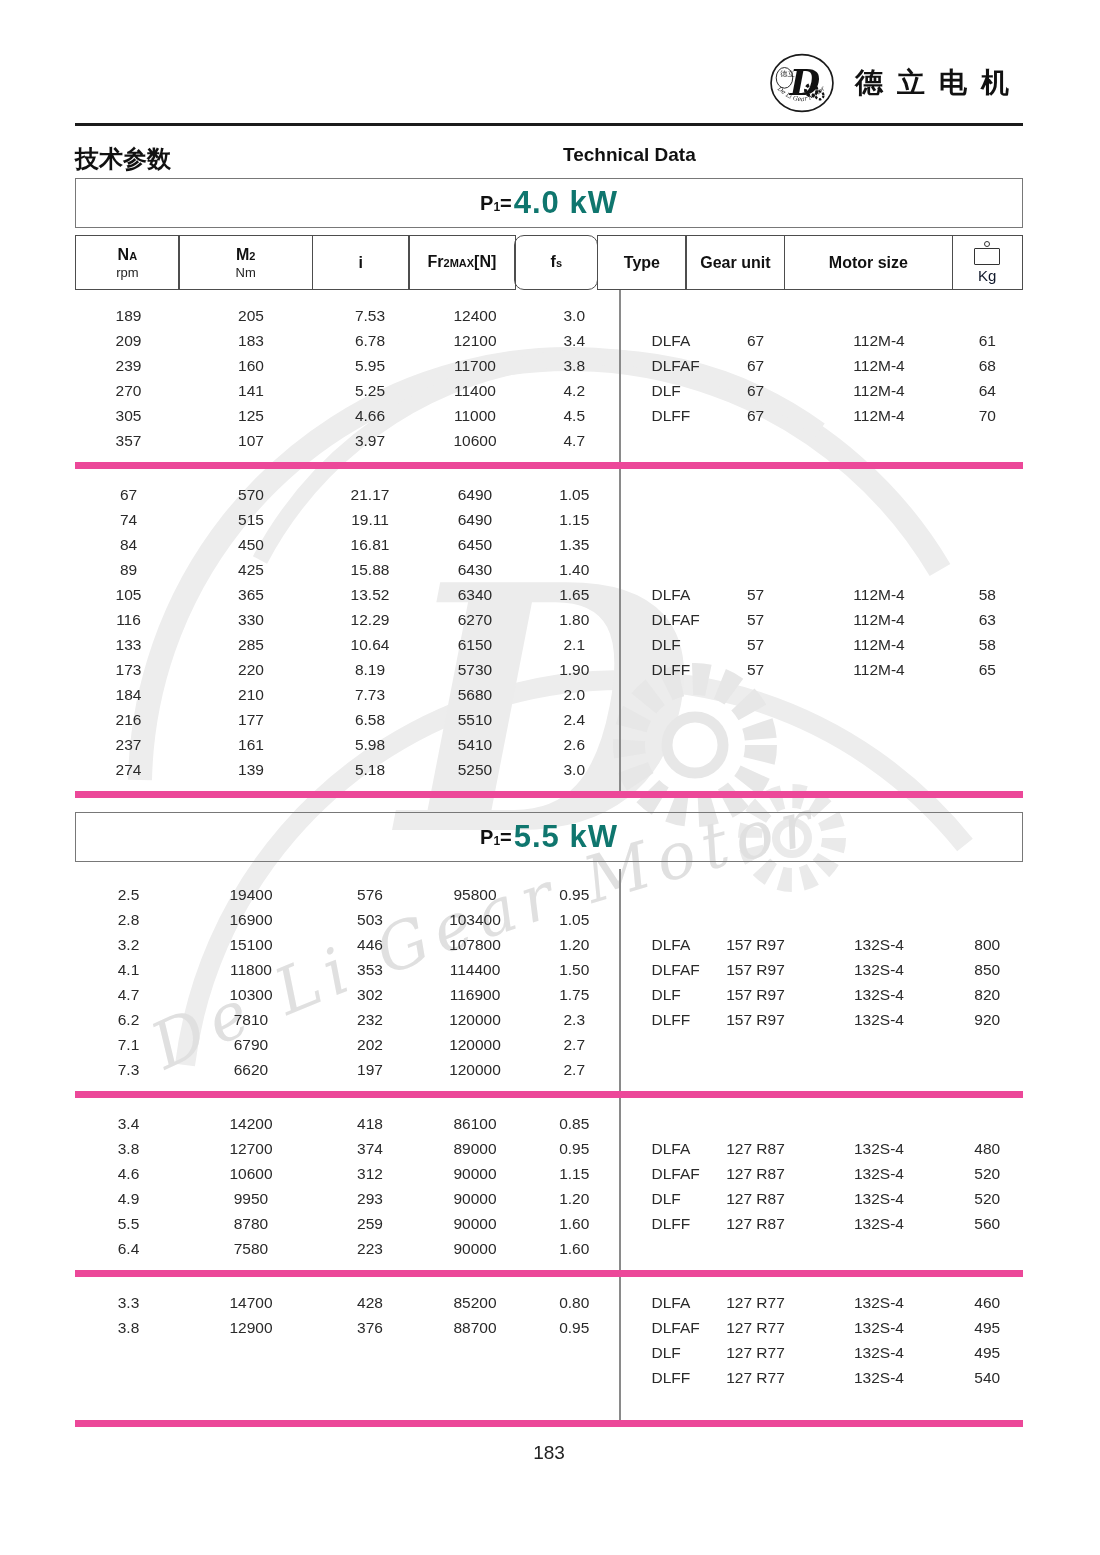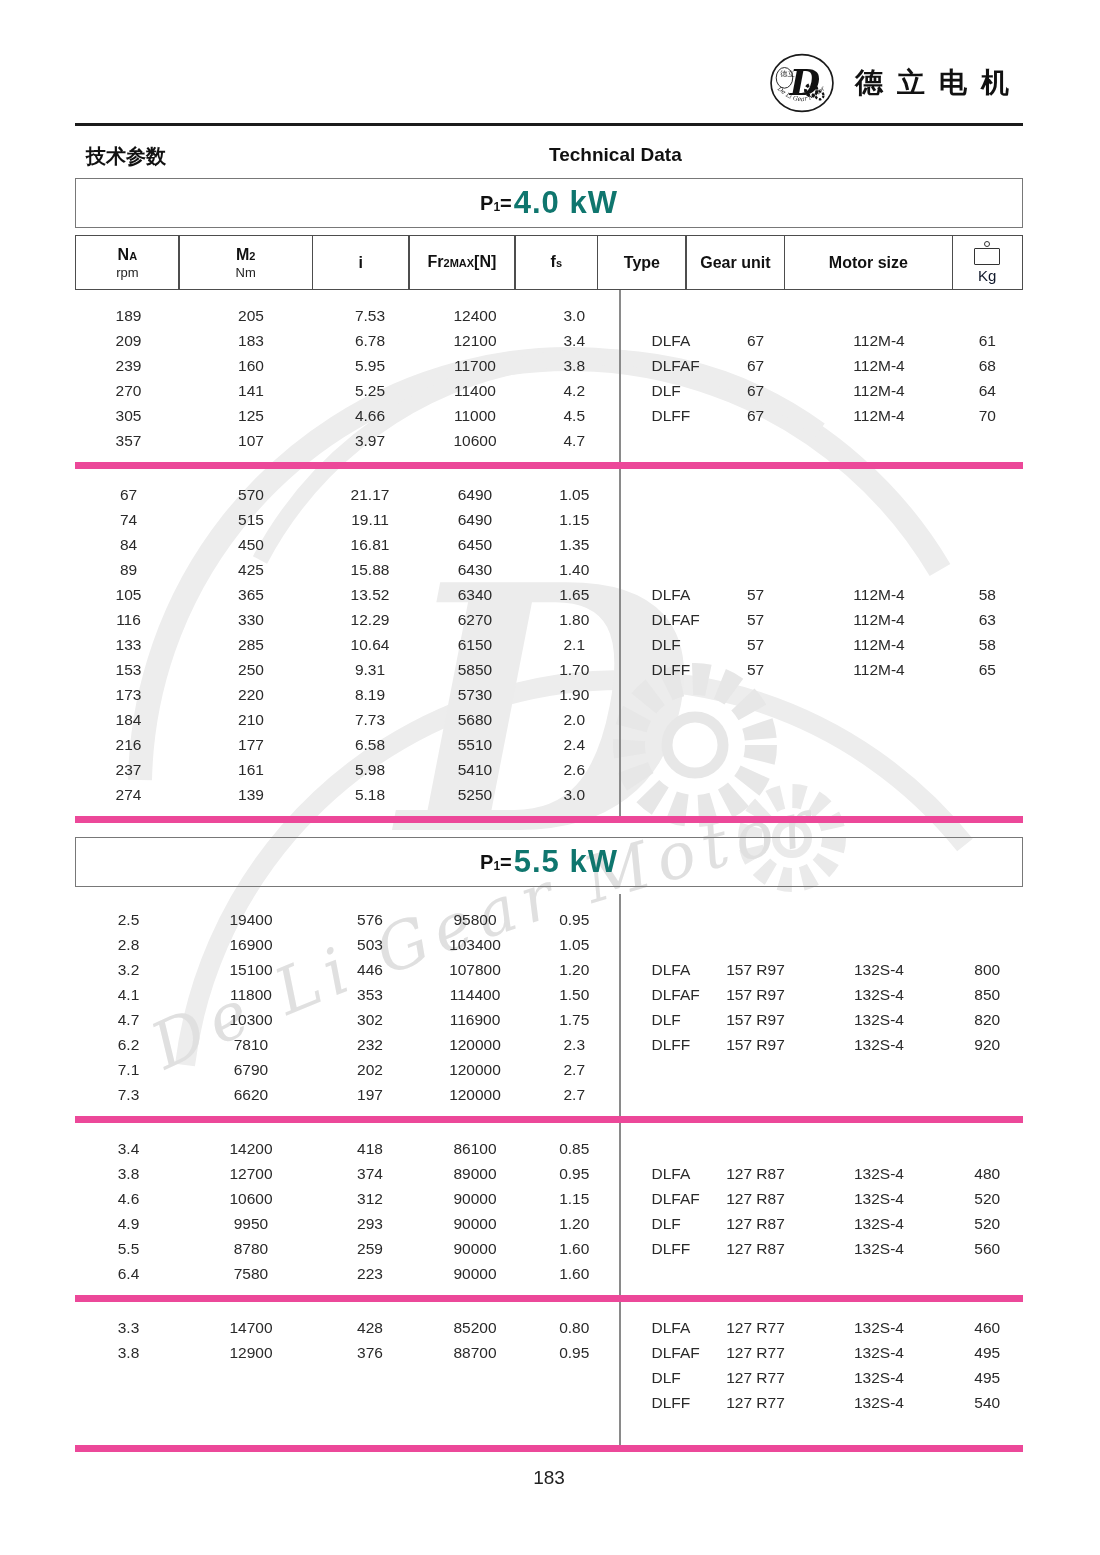--- a/index.html
+++ b/index.html
@@ -11,41 +11,41 @@
   
   .watermark{position:absolute;left:0;top:0;z-index:0;pointer-events:none;}
   
   .masthead{position:absolute;top:50px;right:77px;display:flex;align-items:center;gap:20px;z-index:2;}
   .company-name{
     font-family:"DejaVu Serif","Liberation Serif",serif;font-weight:bold;
     font-size:28px;letter-spacing:14px;color:#111;white-space:nowrap;
   }
   .rule{position:absolute;top:123px;left:75px;width:948px;height:3px;background:#1b1b1b;z-index:2;}
   .titles{position:absolute;top:143px;left:75px;width:948px;z-index:2;}
-  .title-cn{position:absolute;left:11px;top:0;font-size:20px;font-weight:bold;color:#111;}
-  .title-en{position:absolute;left:474px;top:1px;font-size:19px;font-weight:bold;color:#111;}
+  .title-cn{position:absolute;left:0;top:0;font-size:24px;font-weight:bold;color:#111;}
+  .title-en{position:absolute;left:488px;top:1px;font-size:19px;font-weight:bold;color:#111;}
   
   .sheet{position:relative;z-index:1;margin:0 77px 0 75px;padding-top:178px;width:948px;box-sizing:border-box;}
   .banner{
     border:1.5px solid #787878;height:50px;box-sizing:border-box;background:transparent;
     display:flex;align-items:center;justify-content:center;margin-bottom:7px;
   }
   .banner .bp{font-weight:bold;font-size:20px;color:#111;}
   .banner .bsub{font-weight:bold;font-size:12px;color:#111;position:relative;top:4px;}
   .banner .beq{font-weight:bold;font-size:20px;color:#111;}
   .banner .bval{font-weight:bold;font-size:31px;color:#0f766e;margin-left:2px;letter-spacing:1px;}
   .banner-2{margin-top:14px;}
   
   .cols-header{display:flex;height:55px;}
   .hcell{
     border:1.5px solid #4d4d4d;box-sizing:border-box;margin-left:-1.5px;
     display:flex;flex-direction:column;align-items:center;justify-content:center;
   }
   .hcell:first-child{margin-left:0;}
-  .hc0{width:107px;} .hc1{width:138px;} .hc2{width:100px;} .hc3{width:110px;} .hc4{width:86px;}
+  .hc0{width:107px;} .hc1{width:138px;} .hc2{width:100px;} .hc3{width:110px;} .hc4{width:86px;border-radius:10px;}
   .hc5{width:92px;} .hc6{width:102px;} .hc7{width:173px;} .hc8{width:73px;}
   .h-main{font-weight:bold;font-size:16px;color:#111;line-height:17px;}
   .h-sub{font-size:11px;font-weight:bold;}
   .h-unit{font-size:13px;color:#222;line-height:15px;}
   .h-unit:empty{display:none;}
   .weight-icon{width:24px;height:15px;border:1.5px solid #333;border-radius:1px;position:relative;margin:6px auto 2px;}
   .weight-icon::before{
     content:'';position:absolute;top:-8px;left:50%;transform:translateX(-50%);
     width:4px;height:4px;border:1.5px solid #333;border-radius:50%;
   }
@@ -269,27 +269,20 @@
             <div class="cell">1.80</div>
           </div>
           <div class="row">
             <div class="cell">133</div>
             <div class="cell">285</div>
             <div class="cell">10.64</div>
             <div class="cell">6150</div>
             <div class="cell">2.1</div>
           </div>
           <div class="row">
-            <div class="cell">153</div>
-            <div class="cell">250</div>
-            <div class="cell">9.31</div>
-            <div class="cell">5850</div>
-            <div class="cell">1.70</div>
-          </div>
-          <div class="row">
             <div class="cell">173</div>
             <div class="cell">220</div>
             <div class="cell">8.19</div>
             <div class="cell">5730</div>
             <div class="cell">1.90</div>
           </div>
           <div class="row">
             <div class="cell">184</div>
             <div class="cell">210</div>
             <div class="cell">7.73</div>

